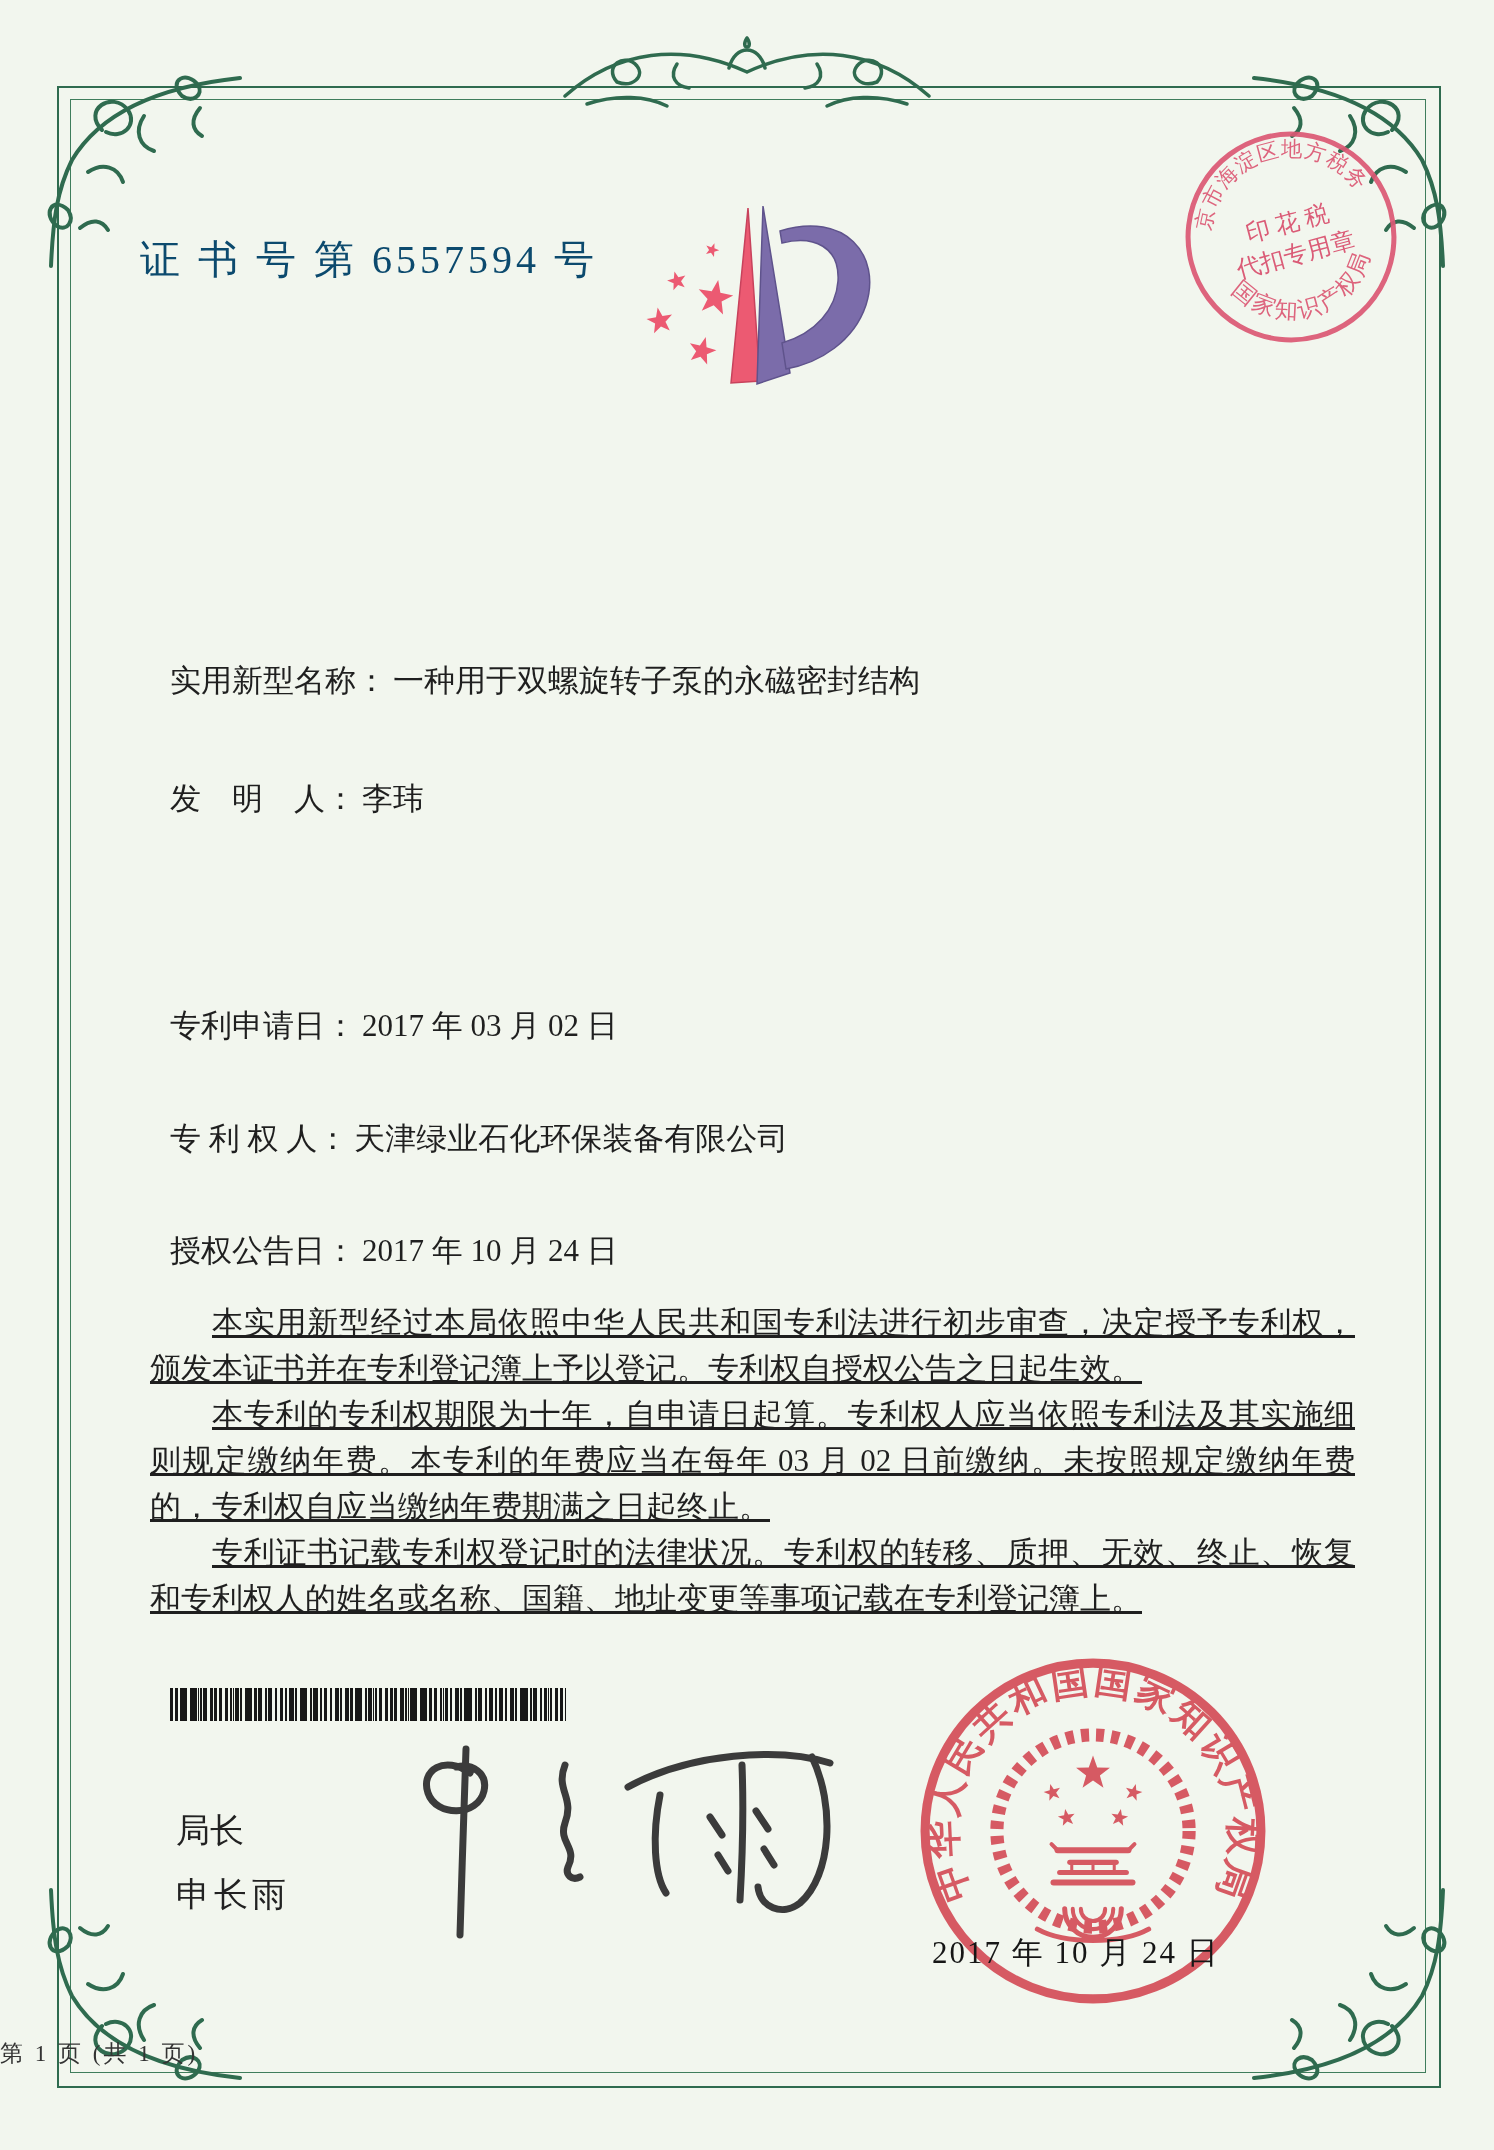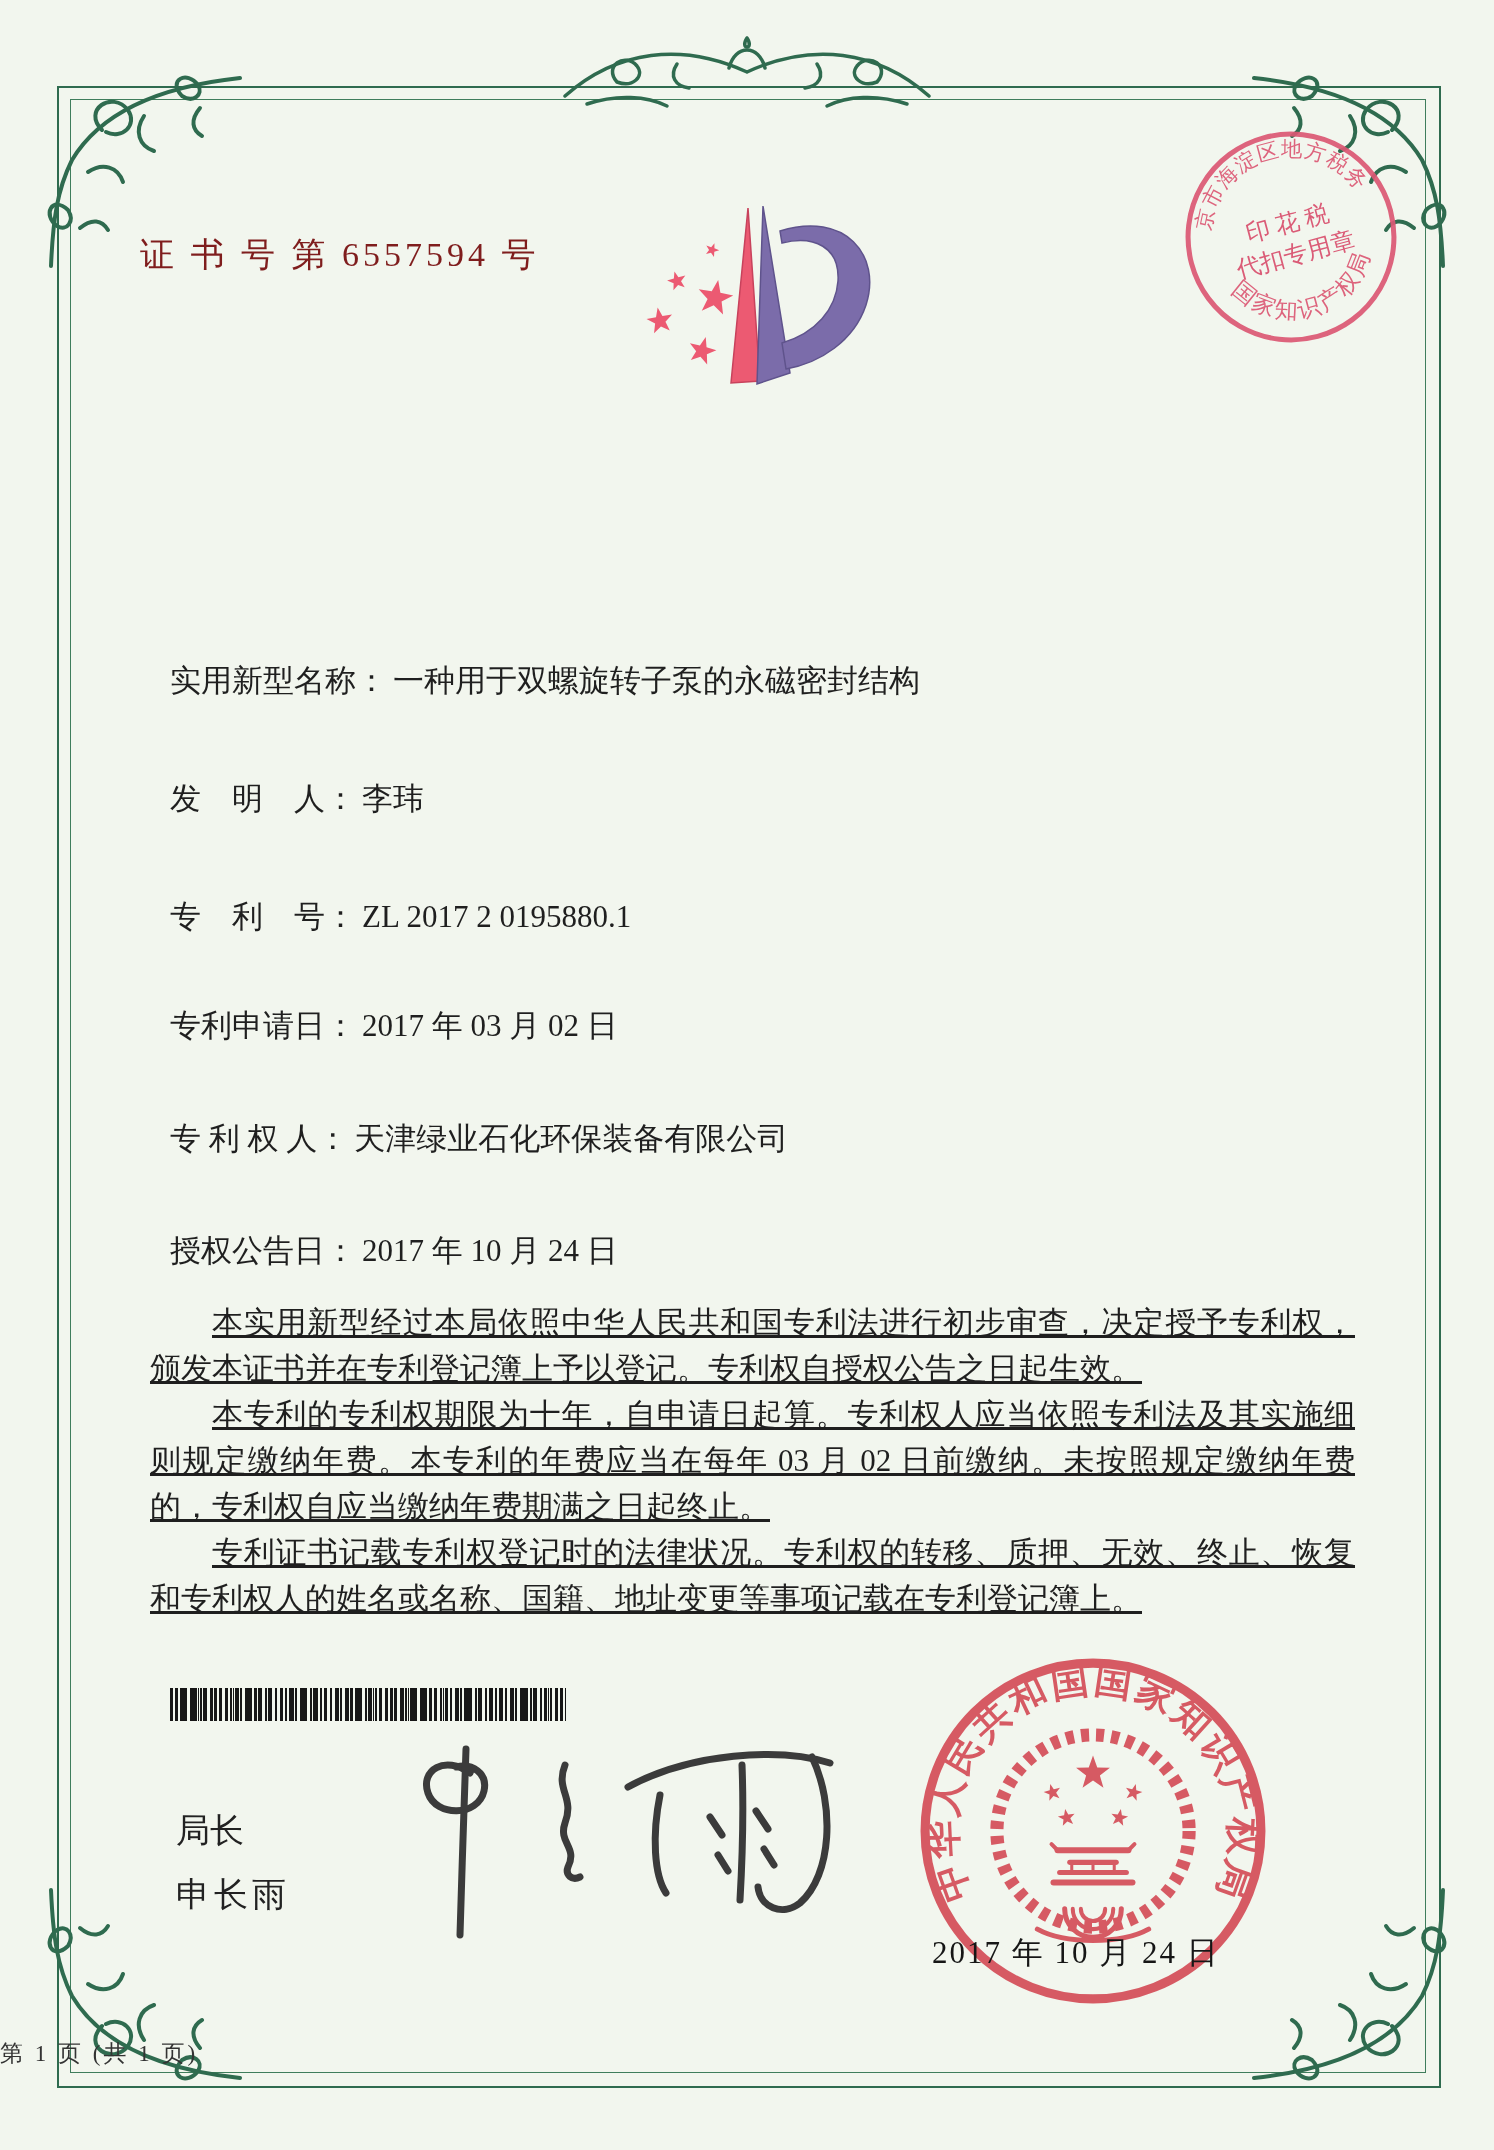--- a/index.html
+++ b/index.html
@@ -7,21 +7,21 @@
     position:relative;width:1494px;height:2150px;margin:0 auto;
     background:#f2f6ee;overflow:hidden;
     font-family:"Liberation Serif","DejaVu Serif",serif;color:#1f1f1f;
   }
   .abs{position:absolute;}
   
   .frame-outer{left:57px;top:86px;width:1380px;height:1998px;border:2px solid #2f6b4f;}
   .frame-inner{left:70px;top:99px;width:1354px;height:1972px;border:1px solid #3f7d5c;}
   .corner{width:210px;height:210px;}
   
-  .cert-no{left:140px;top:232px;font-size:34px;letter-spacing:4px;color:#7f1d1d;}
+  .cert-no{left:140px;top:232px;font-size:40px;letter-spacing:4px;color:#0c4a6e;}
   
   .title{left:0;top:448px;width:100%;text-align:center;margin:0;
     font-size:84px;font-weight:bold;letter-spacing:16px;color:#151515;}
   
   .field{left:170px;font-size:31px;white-space:nowrap;}
   .fvalue{margin-left:6px;}
   
   .paras{left:150px;top:1300px;width:1205px;font-size:31px;line-height:46px;text-align:justify;text-decoration:underline;}
   .paras p{margin:0;text-indent:62px;}
   
@@ -148,23 +148,20 @@
     <path d="M133,13 L127,191 L160,180 Z" fill="#7b6caa" stroke="#5f538c" stroke-width="1.5"></path>
     <path d="M150,38 C215,18 252,62 236,112 C224,148 190,170 156,176 L152,150 C186,140 206,116 208,88 C210,54 184,42 152,50 Z" fill="#7b6caa" stroke="#5f538c" stroke-width="1.5"></path>
   </svg>
 
 
   <div class="abs field" style="top:660px;">
     <span class="flabel">实用新型名称：</span><span class="fvalue">一种用于双螺旋转子泵的永磁密封结构</span>
   </div>
   <div class="abs field" style="top:778px;">
     <span class="flabel">发　明　人：</span><span class="fvalue">李玮</span>
-  </div>
-  <div class="abs field" style="top:896px;">
-    <span class="flabel">专　利　号：</span><span class="fvalue">ZL 2017 2 0195880.1</span>
   </div>
   <div class="abs field" style="top:1005px;">
     <span class="flabel">专利申请日：</span><span class="fvalue">2017 年 03 月 02 日</span>
   </div>
   <div class="abs field" style="top:1118px;">
     <span class="flabel">专 利 权 人：</span><span class="fvalue">天津绿业石化环保装备有限公司</span>
   </div>
   <div class="abs field" style="top:1230px;">
     <span class="flabel">授权公告日：</span><span class="fvalue">2017 年 10 月 24 日</span>
   </div>

